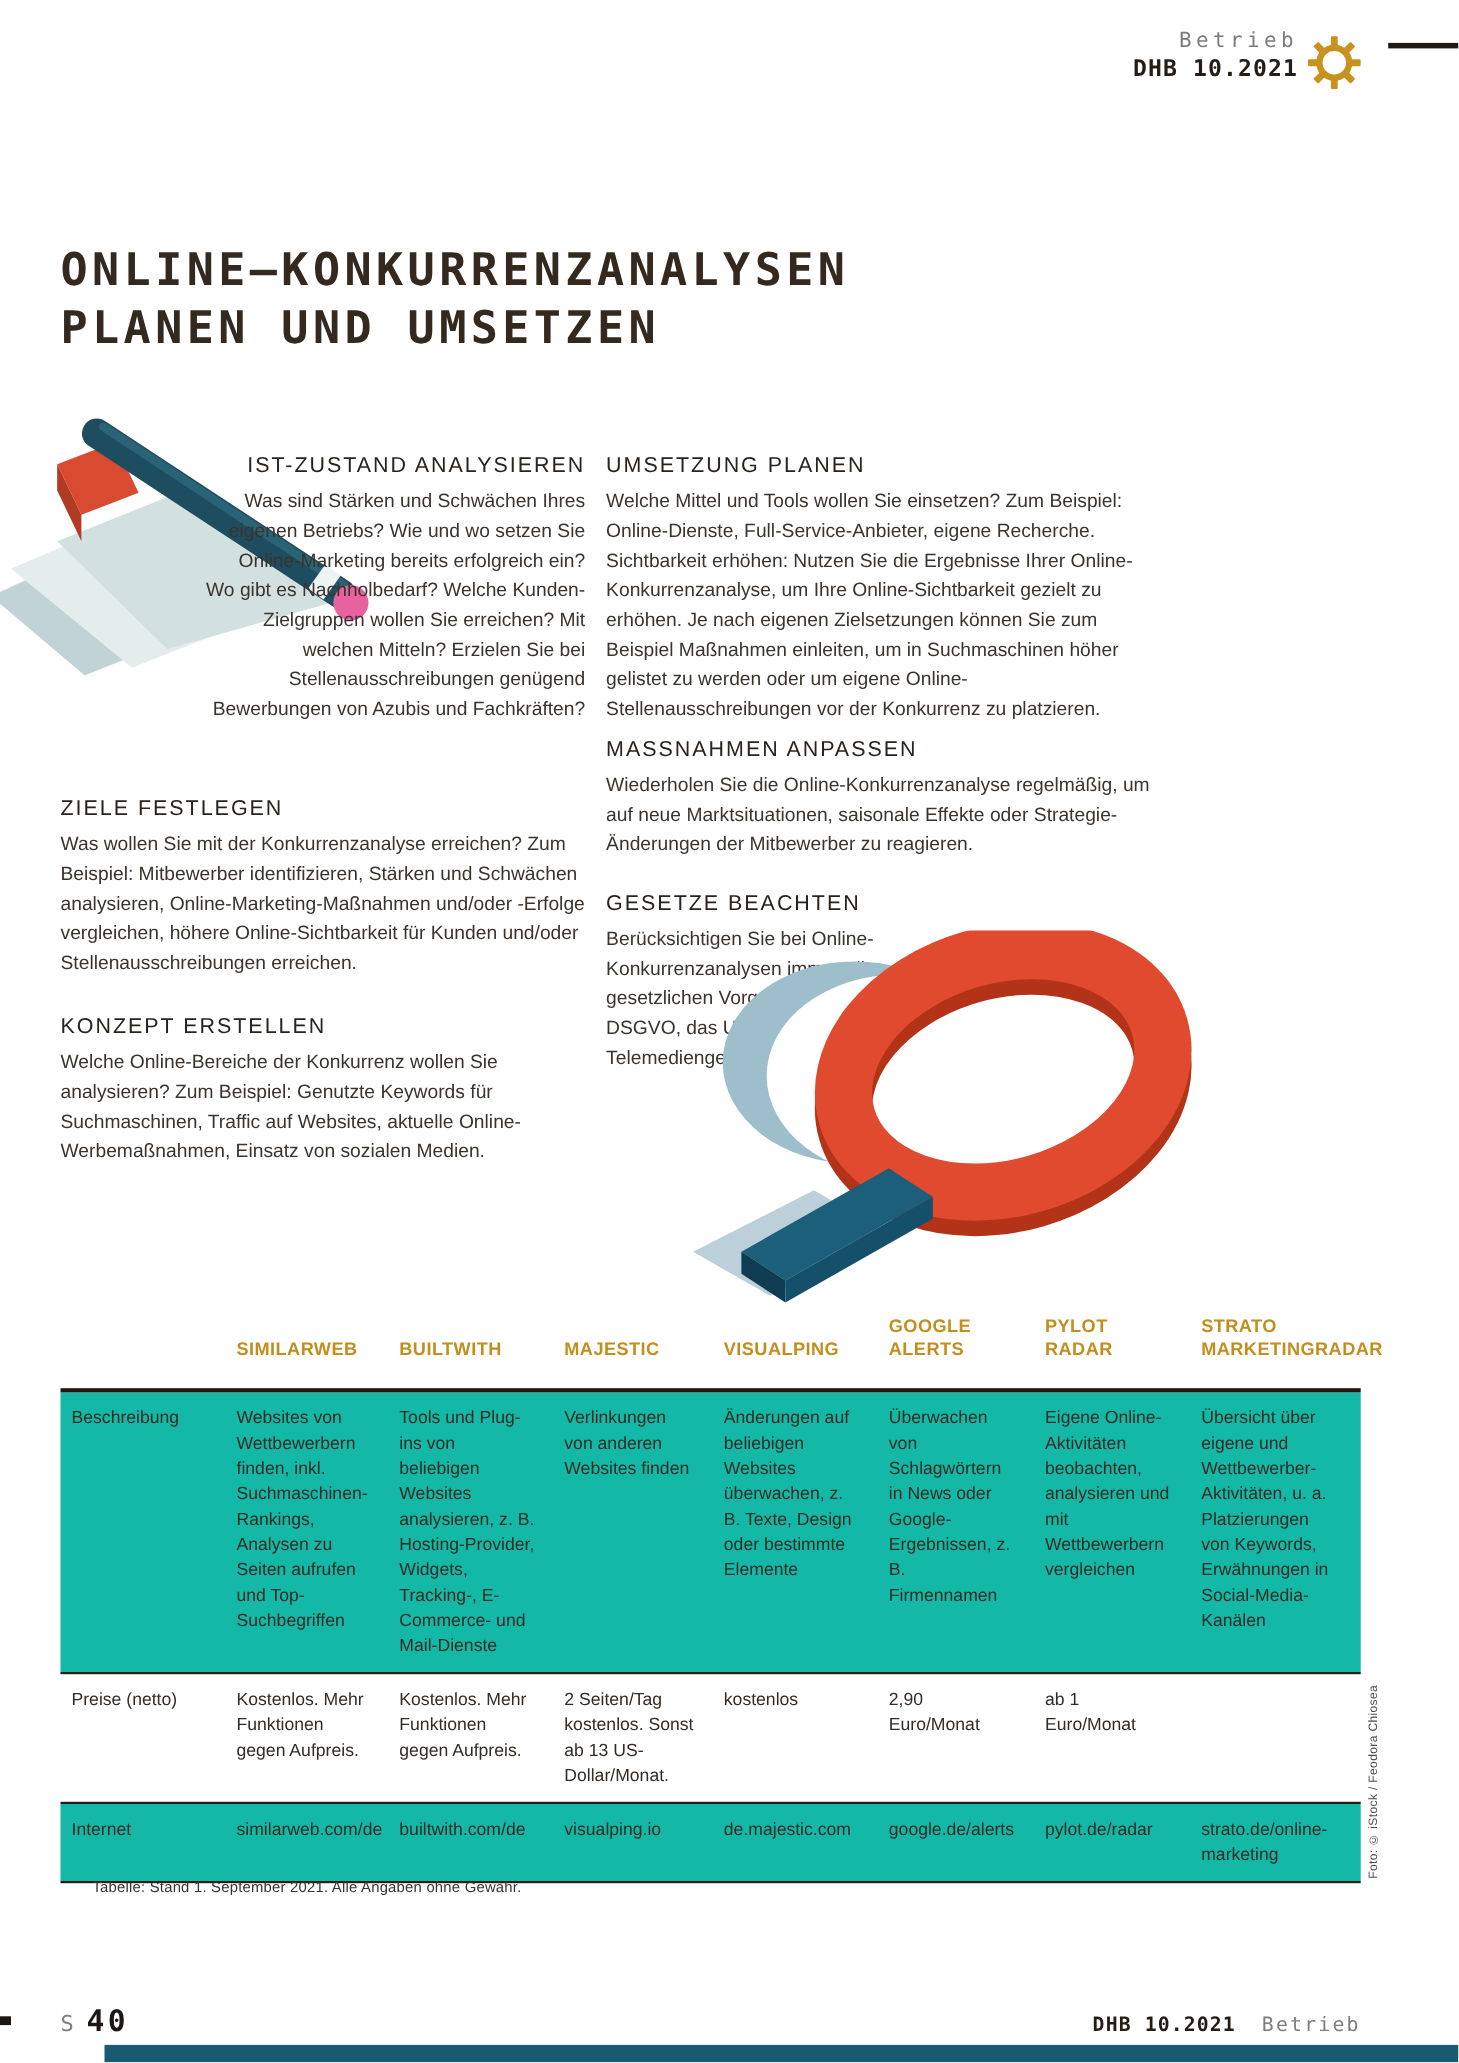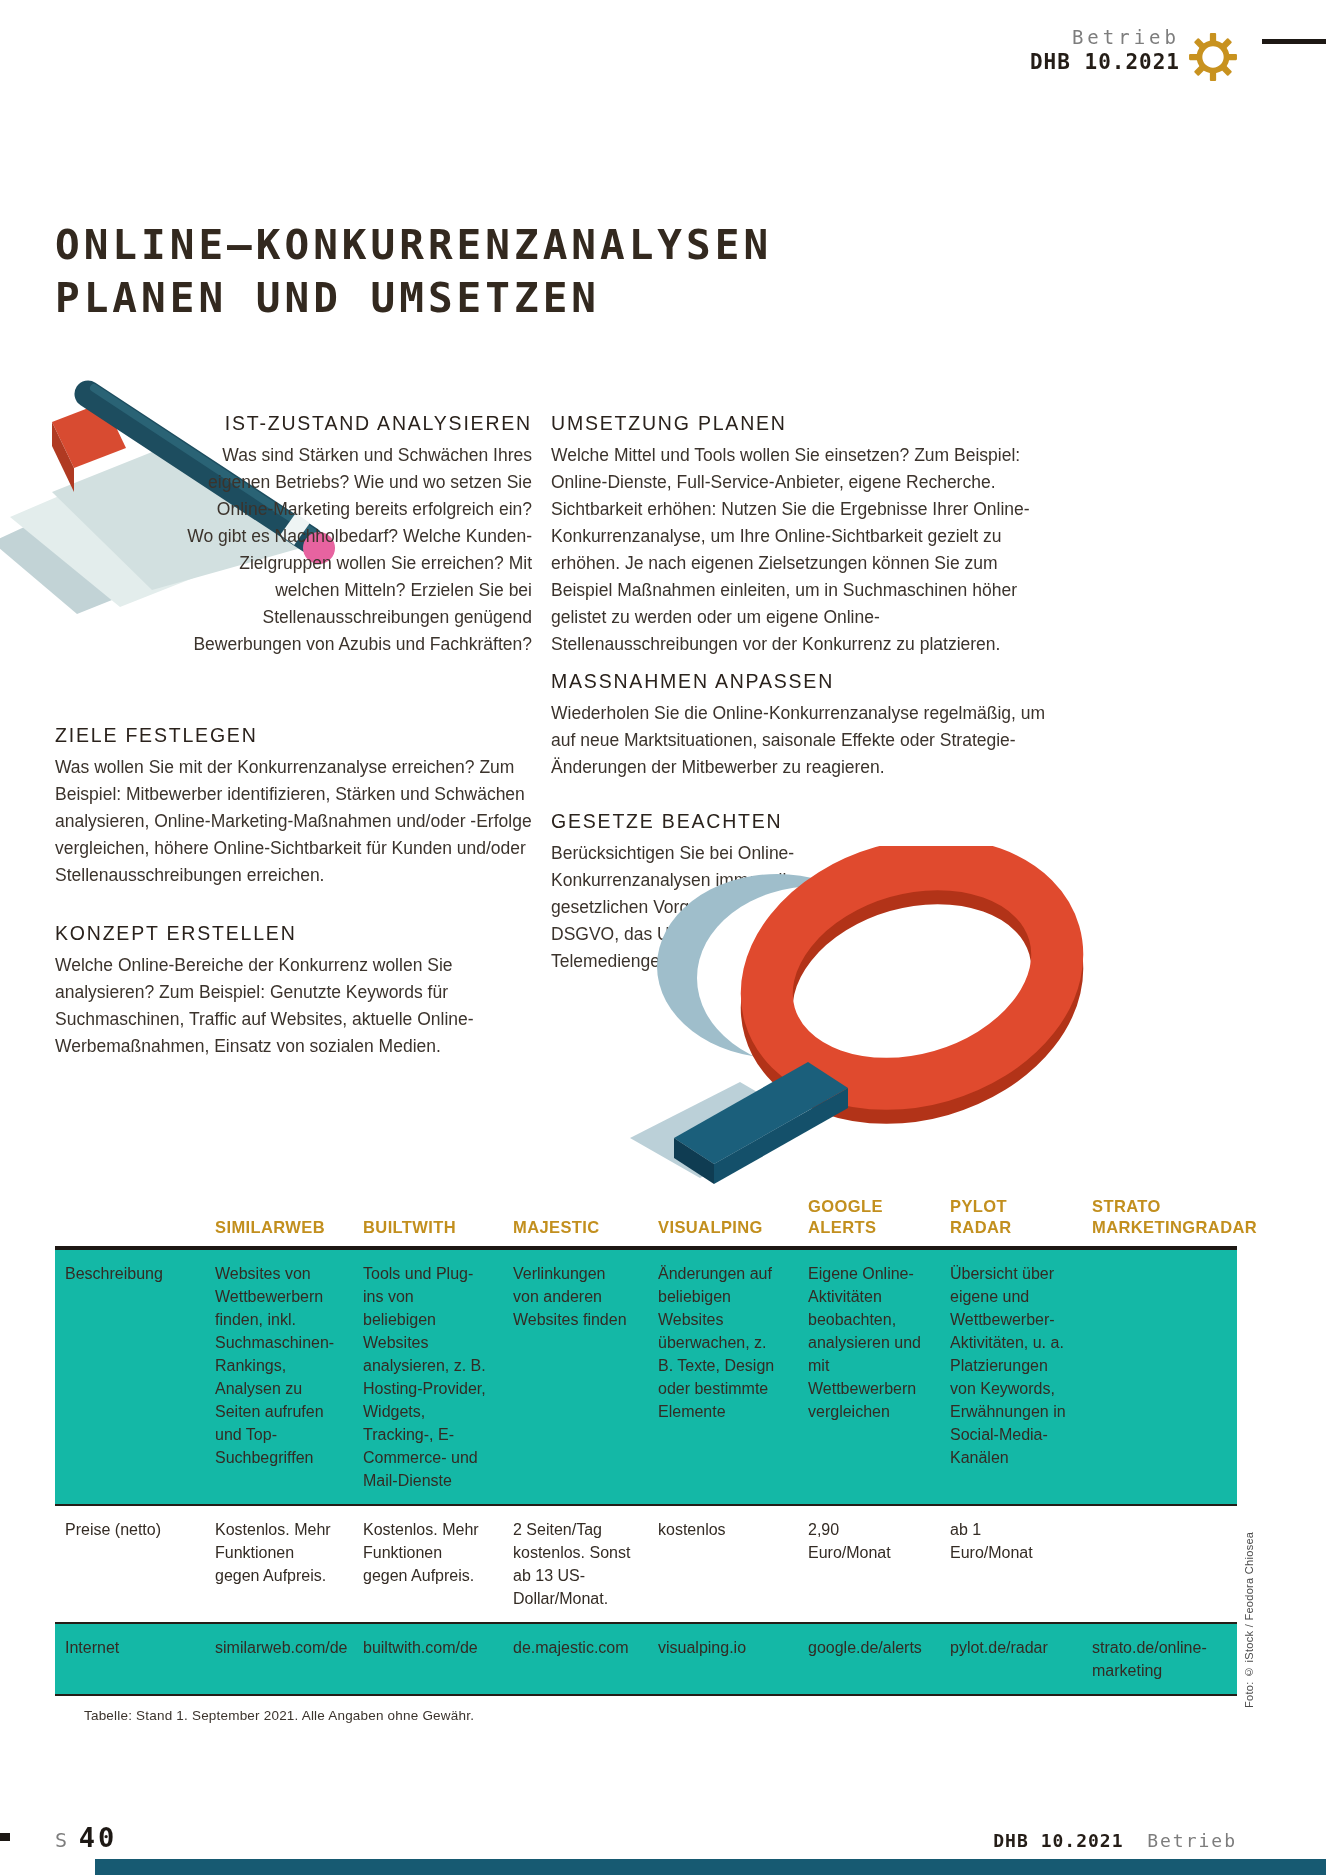--- a/index.html
+++ b/index.html
@@ -30,21 +30,21 @@
   .s4{left:551px;top:670px;width:496px;}
   .s5{left:551px;top:810px;width:262px;}
 
   
   .pencil-illo{position:absolute;left:-8px;top:352px;width:345px;height:265px;}
   .loupe-illo{position:absolute;left:612px;top:846px;width:510px;height:345px;}
 
   
   .table-block{position:absolute;left:55px;top:1196px;width:1182px;}
   .grid8{display:grid;grid-template-columns:150px 148px 150px 145px 150px 142px 142px 145px;}
-  .thead .tcell{padding:0 14px 8px 10px;color:#c28f1e;font-weight:bold;font-size:16.5px;
+  .thead .tcell{padding:0 14px 24px 10px;color:#c28f1e;font-weight:bold;font-size:16.5px;
                 letter-spacing:0.4px;line-height:21px;align-self:end;}
   .trow .tcell{padding:12px 14px 12px 10px;font-size:16px;line-height:23px;color:#332b24;}
   .trow.teal{background:#14b8a6;}
   .rule{width:100%;}
   .rule.thick{height:4px;background:#1d1814;}
   .rule.thin{height:2px;background:#241d17;}
   .tlabel{font-size:16px;color:#332b24;}
 
   .footnote{position:absolute;left:56px;top:1708px;font-size:13.5px;letter-spacing:0.2px;color:#3b332c;padding-left:28px;}
 
@@ -152,42 +152,43 @@
       <div class="tcell">STRATO MARKETINGRADAR</div>
     </div>
     <div class="rule thick"></div>
 
     <div class="trow teal grid8">
       <div class="tcell tlabel">Beschreibung</div>
       <div class="tcell">Websites von Wettbewerbern finden, inkl. Suchmaschinen-Rankings, Analysen zu Seiten aufrufen und Top-Suchbegriffen</div>
       <div class="tcell">Tools und Plug-ins von beliebigen Websites analysieren, z. B. Hosting-Provider, Widgets, Tracking-, E-Commerce- und Mail-Dienste</div>
       <div class="tcell">Verlinkungen von anderen Websites finden</div>
       <div class="tcell">Änderungen auf beliebigen Websites überwachen, z. B. Texte, Design oder bestimmte Elemente</div>
+      <div class="tcell">Überwachen von Schlagwörtern in News oder Google-Ergebnissen, z. B. Firmennamen</div>
       <div class="tcell">Eigene Online-Aktivitäten beobachten, analysieren und mit Wettbewerbern vergleichen</div>
       <div class="tcell">Übersicht über eigene und Wettbewerber-Aktivitäten, u. a. Platzierungen von Keywords, Erwähnungen in Social-Media-Kanälen</div>
     </div>
     <div class="rule thin"></div>
 
     <div class="trow grid8">
       <div class="tcell tlabel">Preise (netto)</div>
       <div class="tcell">Kostenlos. Mehr Funktionen gegen Aufpreis.</div>
       <div class="tcell">Kostenlos. Mehr Funktionen gegen Aufpreis.</div>
       <div class="tcell">2 Seiten/Tag kostenlos. Sonst ab 13 US-Dollar/Monat.</div>
       <div class="tcell">kostenlos</div>
       <div class="tcell">2,90 Euro/Monat</div>
       <div class="tcell">ab 1 Euro/Monat</div>
     </div>
     <div class="rule thin"></div>
 
     <div class="trow teal grid8">
       <div class="tcell tlabel">Internet</div>
       <div class="tcell">similarweb.com/de</div>
       <div class="tcell">builtwith.com/de</div>
+      <div class="tcell">visualping.io</div>
       <div class="tcell">de.majestic.com</div>
-      <div class="tcell">visualping.io</div>
       <div class="tcell">google.de/alerts</div>
       <div class="tcell">pylot.de/radar</div>
       <div class="tcell">strato.de/online-marketing</div>
     </div>
     <div class="rule thin"></div>
   </div>
 
   <div class="footnote">Tabelle: Stand 1. September 2021. Alle Angaben ohne Gewähr.</div>
 
   <div class="photo-credit">Foto: © iStock / Feodora Chiosea</div>

